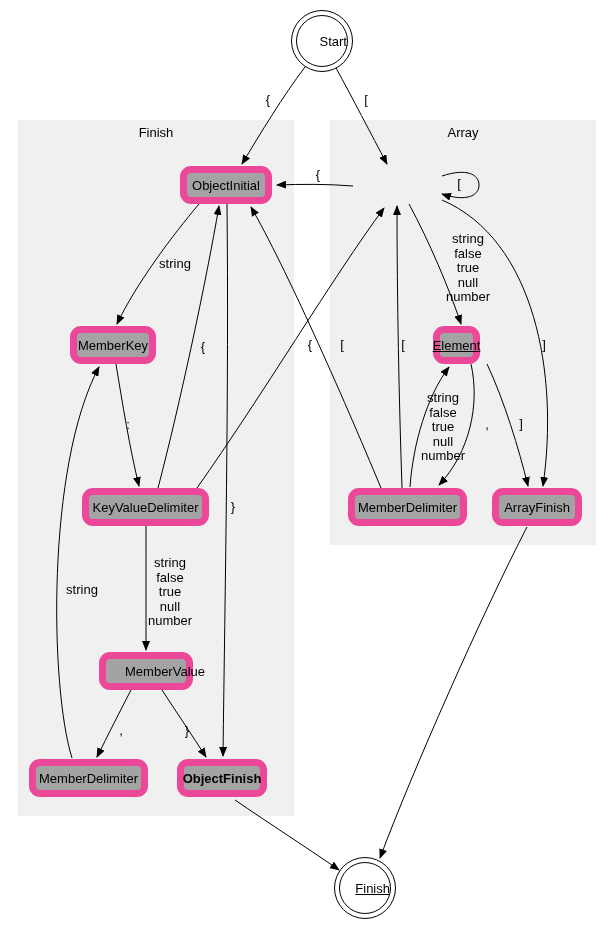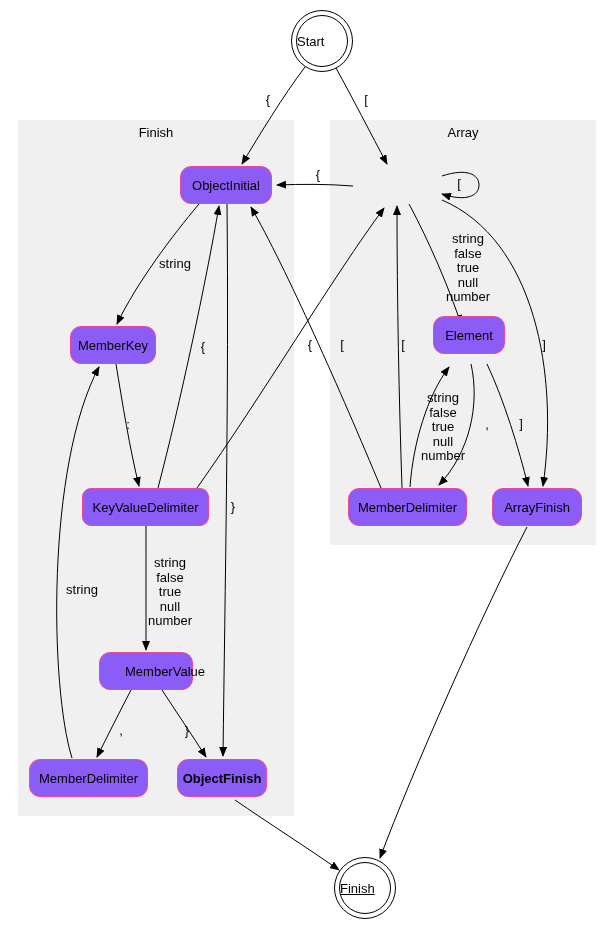--- a/index.html
+++ b/index.html
@@ -4,31 +4,31 @@
 <title>Diagram</title>
 <style>
   html,body{margin:0;padding:0;background:#ffffff;}
   .canvas{
     position:relative;width:609px;height:935px;background:#ffffff;
     font-family:"Liberation Sans",sans-serif;color:#000;overflow:hidden;
   }
   .cluster{position:absolute;background:#f0f0f0;}
   .cluster-label{position:absolute;top:5px;left:0;width:100%;text-align:center;font-size:13px;}
   .node{
-    position:absolute;height:38px;background:#8b5cf6;border:1px solid #ec4899;border-radius:11px;
+    position:absolute;height:38px;background:#a3a3a3;border:7px solid #ec4899;border-radius:11px;
     display:flex;align-items:center;justify-content:center;font-size:13px;box-sizing:border-box;
     white-space:nowrap;
   }
   .terminal{
     position:absolute;width:62px;height:62px;border:1px solid #000;border-radius:50%;
     background:#fff;display:flex;align-items:center;justify-content:center;box-sizing:border-box;
   }
   .terminal-inner{
     width:52px;height:52px;border:1px solid #000;border-radius:50%;
-    display:flex;align-items:center;justify-content:flex-start;font-size:13px;box-sizing:border-box;
+    display:flex;align-items:center;justify-content:flex-end;font-size:13px;box-sizing:border-box;
   }
   .elabel{
     position:absolute;transform:translate(-50%,-50%);font-size:13px;line-height:1.12;
     white-space:pre-line;text-align:center;
   }
   svg.edges{position:absolute;left:0;top:0;}
   svg.edges path{fill:none;stroke:#000;stroke-width:1;}
 </style>
 </head>
 <body>
@@ -78,22 +78,22 @@
     </div>
   </div>
   <div class="terminal" style="left:334px;top:857px;text-decoration:underline;">
     <div class="terminal-inner">
       <span>Finish</span>
     </div>
   </div>
 
   <div class="node" style="left:180px;top:166px;width:92px;">ObjectInitial</div>
   <div class="node" style="left:70px;top:326px;width:86px;">MemberKey</div>
-  <div class="node" style="left:433px;top:316px;width:72px;">Element</div>
-  <div class="node" style="left:82px;top:488px;width:127px;border-radius:9px;">KeyValueDelimiter</div>
+  <div class="node" style="left:433px;top:326px;width:47px;text-decoration:underline;">Element</div>
+  <div class="node" style="left:82px;top:488px;width:127px;">KeyValueDelimiter</div>
   <div class="node" style="left:348px;top:488px;width:119px;">MemberDelimiter</div>
   <div class="node" style="left:492px;top:488px;width:90px;">ArrayFinish</div>
   <div class="node" style="left:99px;top:652px;width:94px;padding-left:38px;">MemberValue</div>
   <div class="node" style="left:29px;top:759px;width:119px;">MemberDelimiter</div>
   <div class="node" style="left:177px;top:759px;width:90px;font-weight:bold;">ObjectFinish</div>
 
   <div class="elabel" style="left:268px;top:100px;">{</div>
   <div class="elabel" style="left:366px;top:100px;">[</div>
   <div class="elabel" style="left:318px;top:175px;">{</div>
   <div class="elabel" style="left:459px;top:184px;">[</div>

